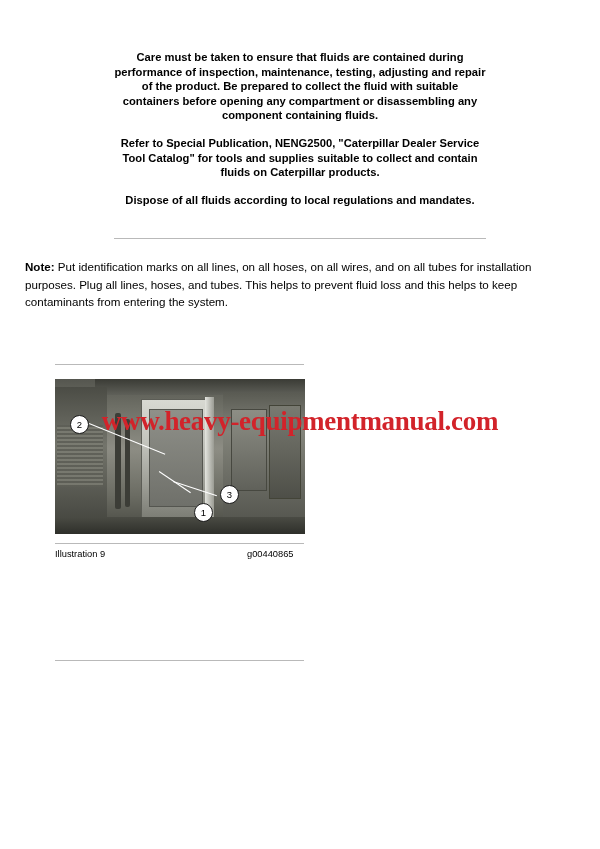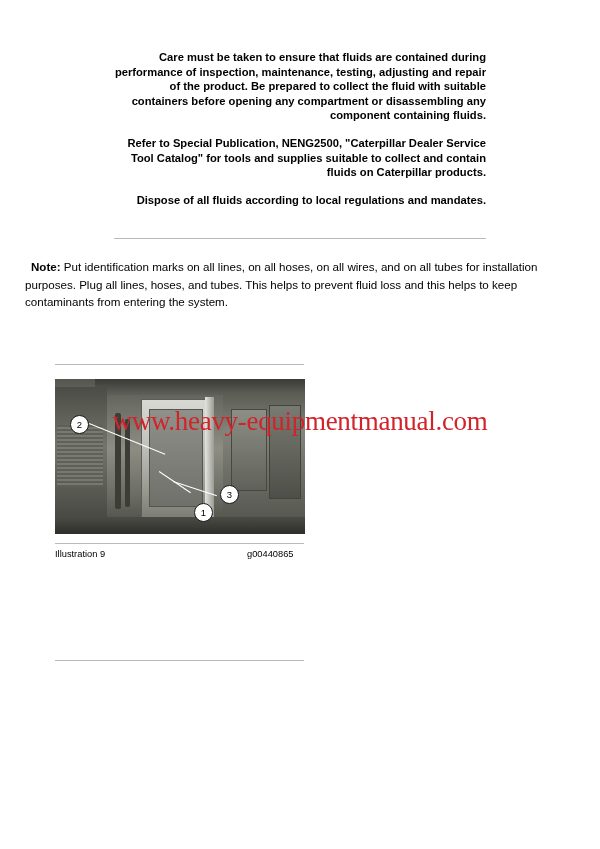--- a/index.html
+++ b/index.html
@@ -27,21 +27,21 @@
     position: absolute;
     left: 114px;
     top: 50px;
     width: 372px;
   }
   .warning-para {
     font-size: 11.2px;
     font-weight: bold;
     line-height: 14.6px;
     margin: 0 0 13px 0;
-    text-align: right;
+    text-align: center;
   }
   .warning-para:last-child { margin-bottom: 8px; }
 
   
   .rule {
     position: absolute;
     border-top: 1px solid #b9b9b9;
   }
   .rule-top-warn { left: 114px; top: 238px; width: 372px; }
   .rule-illus-top { left: 55px; top: 364px; width: 249px; }
@@ -50,21 +50,21 @@
 
   
   .note-block {
     position: absolute;
     left: 25px;
     top: 258px;
     width: 552px;
     font-size: 11.6px;
     line-height: 17.5px;
   }
-  .note-label { font-weight: bold; margin-left: 6px; }
+  .note-label { font-weight: bold; }
 
   
   .step {
     position: absolute;
     font-size: 11.6px;
     line-height: 17.5px;
   }
   .step-1 { left: 34px; top: 313px; width: 540px; }
   .step-2 { left: 34px; top: 572px; width: 540px; }
   .step-num {
@@ -177,21 +177,21 @@
 
   
   .watermark {
     position: absolute;
     left: 0;
     top: 406px;
     width: 600px;
     text-align: center;
     color: #d2232a;
     font-size: 27px;
-    font-weight: normal;
+    font-weight: bold;
     letter-spacing: -0.3px;
     font-family: "Liberation Serif", serif;
     white-space: nowrap;
   }
 
   
   .caption-row {
     position: absolute;
     left: 55px;
     top: 549px;

